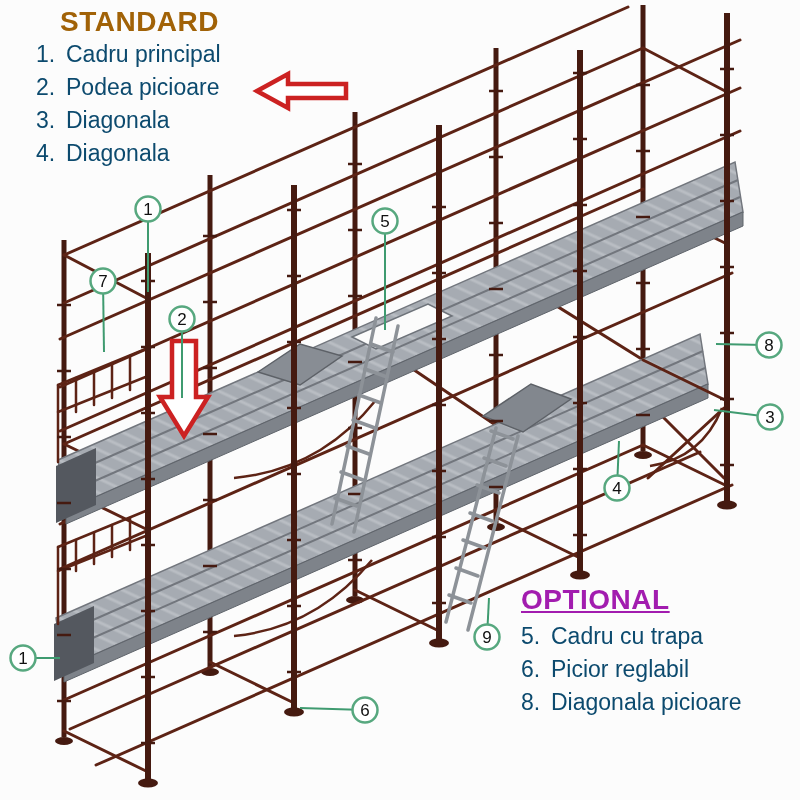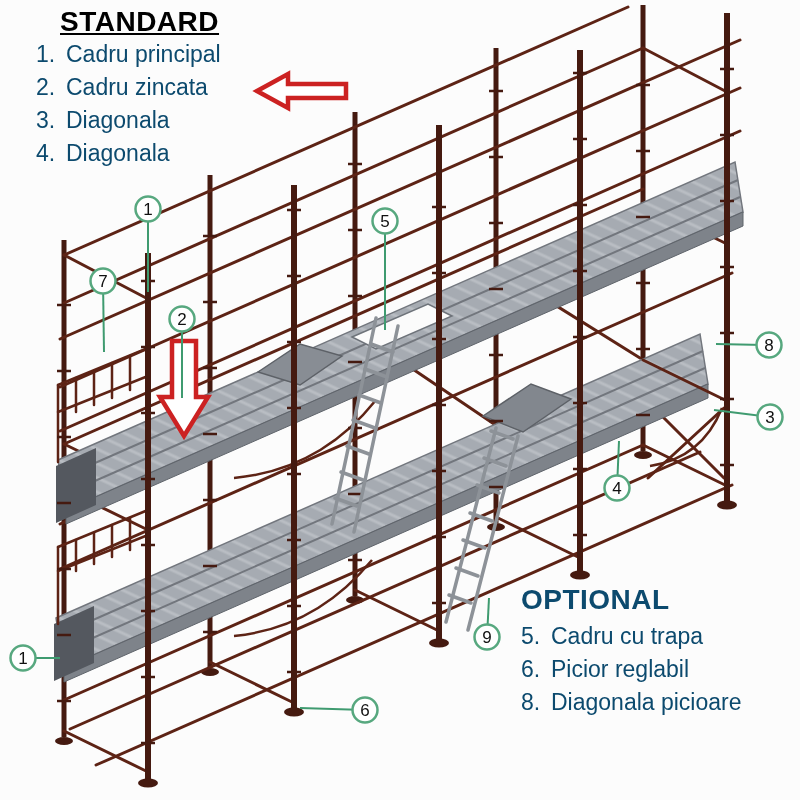--- a/index.html
+++ b/index.html
@@ -292,31 +292,31 @@
         </g>
         <g>
           <line x1="23" y1="658" x2="60" y2="658" stroke="#3f9b70" stroke-width="2"></line>
           <circle cx="23" cy="658" r="12.5" fill="#ffffff" stroke="#57a87f" stroke-width="2.5"></circle>
           <text x="23" y="664" text-anchor="middle" font-size="17" font-family="&quot;Liberation Sans&quot;, sans-serif" fill="#111111">1</text>
         </g>
       </g>
 </svg>
 
 <div class="legend" id="standard-block">
-  <div class="legend-title" style="color: #000000; text-decoration: underline;">STANDARD</div>
+  <div class="legend-title" style="color: #a16207;">STANDARD</div>
   <div id="standard-items">
         <div class="legend-item"><span class="num">1.</span><span>Cadru principal</span></div>
-        <div class="legend-item"><span class="num">2.</span><span>Cadru zincata</span></div>
+        <div class="legend-item"><span class="num">2.</span><span>Podea picioare</span></div>
         <div class="legend-item"><span class="num">3.</span><span>Diagonala</span></div>
         <div class="legend-item"><span class="num">4.</span><span>Diagonala</span></div>
       </div>
 </div>
 
 <div class="legend" id="optional-block">
-  <div class="legend-title" style="color: #0c4a6e;">OPTIONAL</div>
+  <div class="legend-title" style="color: #a21caf; text-decoration: underline;">OPTIONAL</div>
   <div id="optional-items">
         <div class="legend-item"><span class="num">5.</span><span>Cadru cu trapa</span></div>
         <div class="legend-item"><span class="num">6.</span><span>Picior reglabil</span></div>
         <div class="legend-item"><span class="num">8.</span><span>Diagonala picioare</span></div>
       </div>
 </div>
 
 </div>
 
 </body></html>

